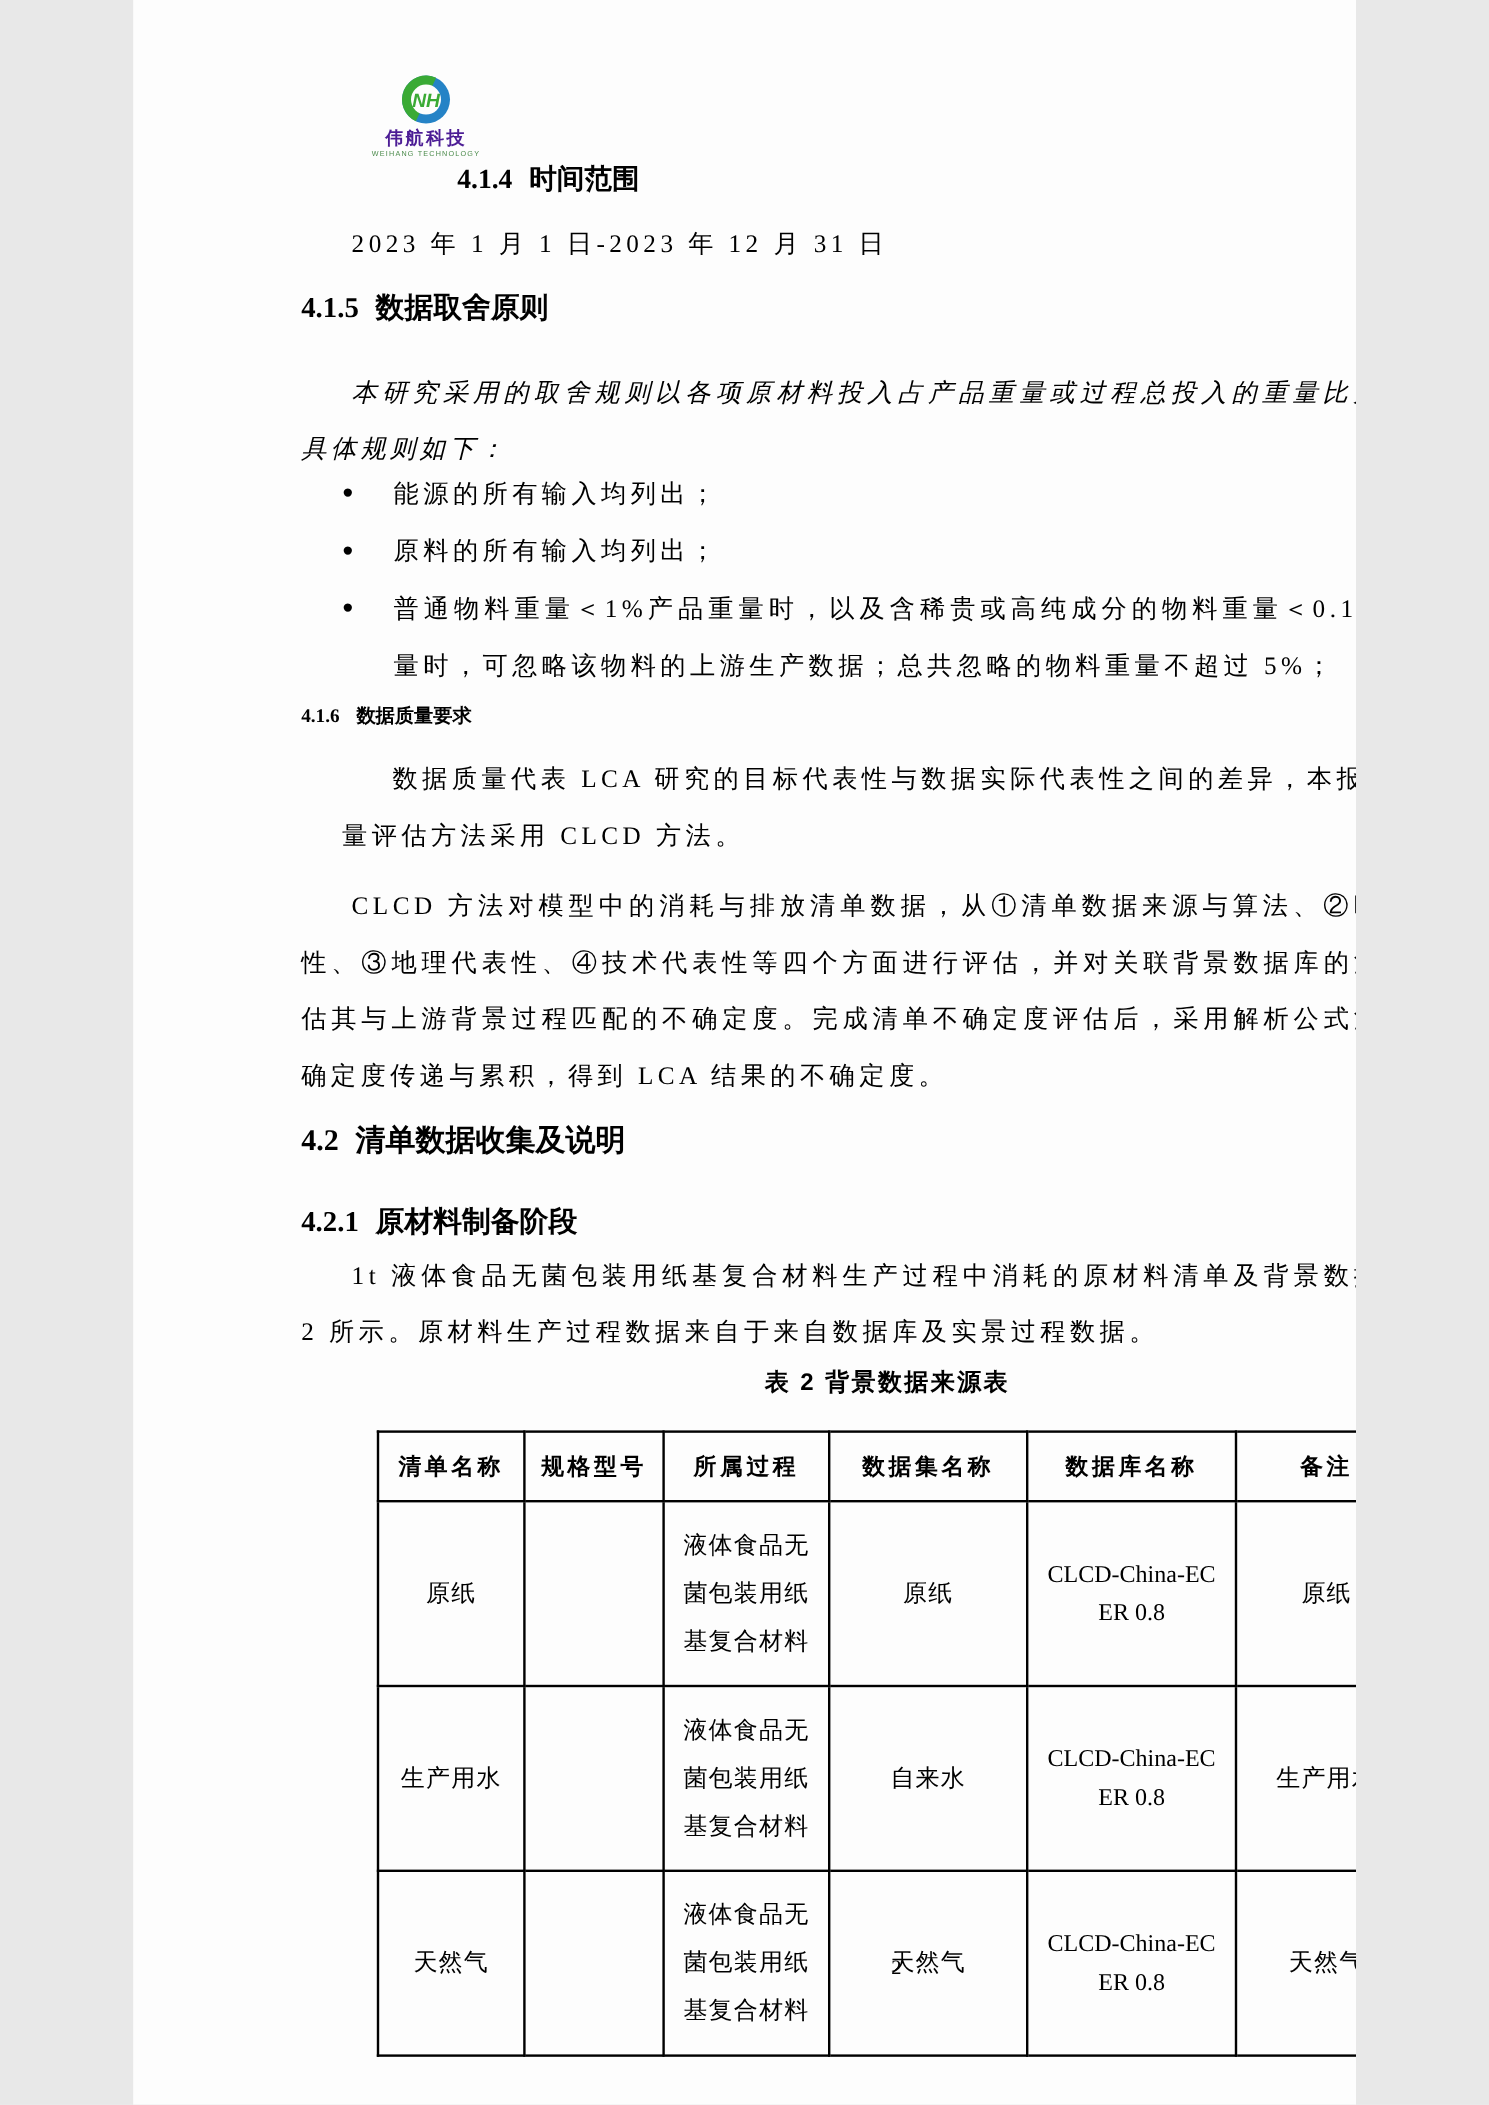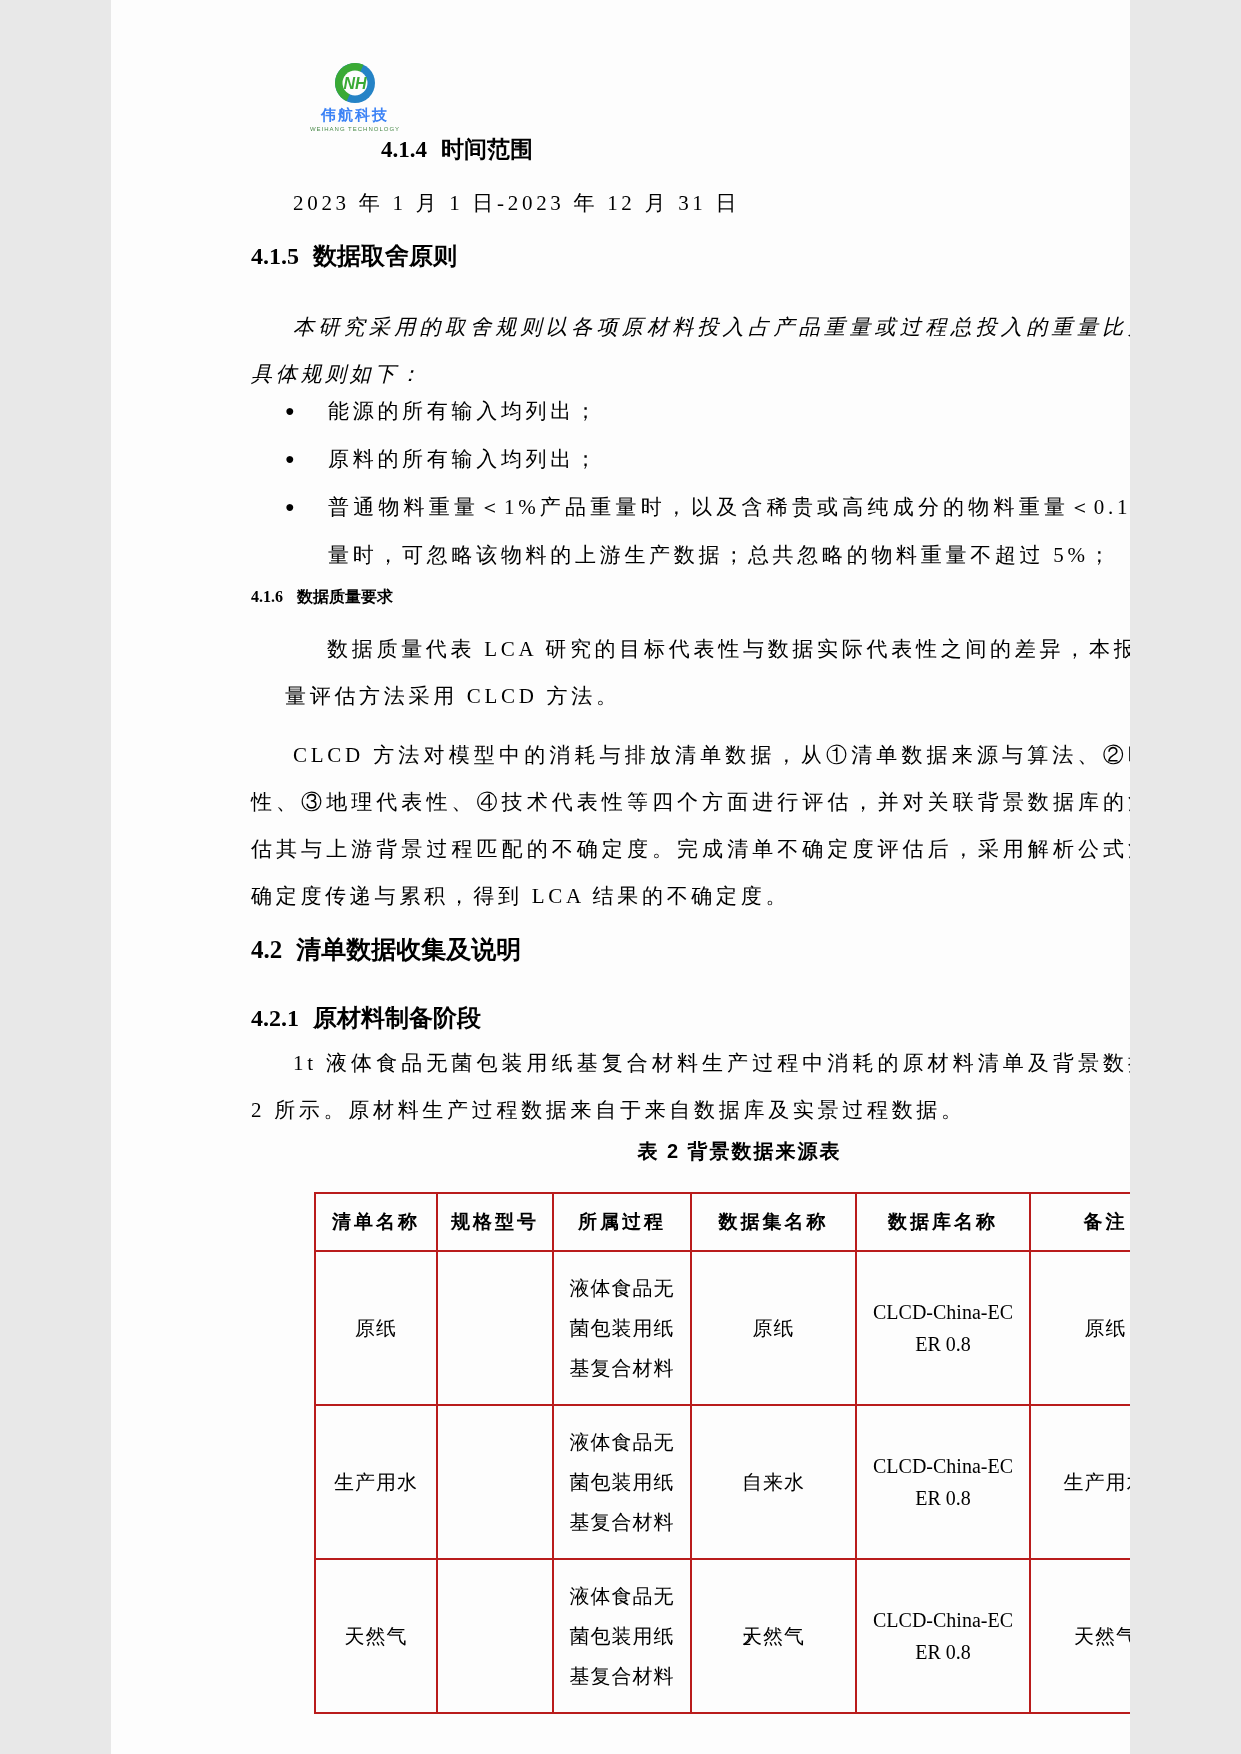--- a/index.html
+++ b/index.html
@@ -12,21 +12,21 @@
     font-family:"Liberation Serif","DejaVu Serif",serif;
     overflow:hidden;
   }
   .blk { position:absolute; left:140px; width:977px; }
 
   
   .logo { position:absolute; left:196px; top:62px; width:96px; text-align:center; }
   .logo-mark { width:42px; height:42px; margin:0 auto; }
   .logo-name {
     font-family:"Liberation Sans","DejaVu Sans",sans-serif;
-    font-weight:bold; font-size:15px; letter-spacing:2px; color:#3b82f6; margin-top:2px;
+    font-weight:bold; font-size:15px; letter-spacing:2px; color:#4c1d95; margin-top:2px;
   }
   .logo-sub {
     font-family:"Liberation Sans","DejaVu Sans",sans-serif;
     font-size:6px; letter-spacing:1px; color:#4a8a4a; margin-top:1px;
   }
 
   
   .h {
     position:absolute;
     font-family:"Liberation Sans","DejaVu Sans",sans-serif;
@@ -63,21 +63,21 @@
   
   .table-caption {
     top:1138px; text-align:center;
     font-family:"Liberation Sans","DejaVu Sans",sans-serif;
     font-weight:bold; font-size:20px; letter-spacing:2px;
   }
   table.datatable {
     position:absolute; top:1192px; left:203px;
     width:866px; table-layout:fixed; border-collapse:collapse;
   }
-  table.datatable, .datatable th, .datatable td { border:2px solid #b91c1c; }
+  table.datatable, .datatable th, .datatable td { border:2px solid #000000; }
   .datatable th {
     height:56px; padding:0 4px;
     font-family:"Liberation Sans","DejaVu Sans",sans-serif;
     font-weight:bold; font-size:19px; letter-spacing:3px;
     text-align:center; vertical-align:middle;
   }
   .datatable td {
     height:119px; padding:16px 9px;
     font-size:20px; letter-spacing:1px; line-height:40px;
     text-align:center; vertical-align:middle;

